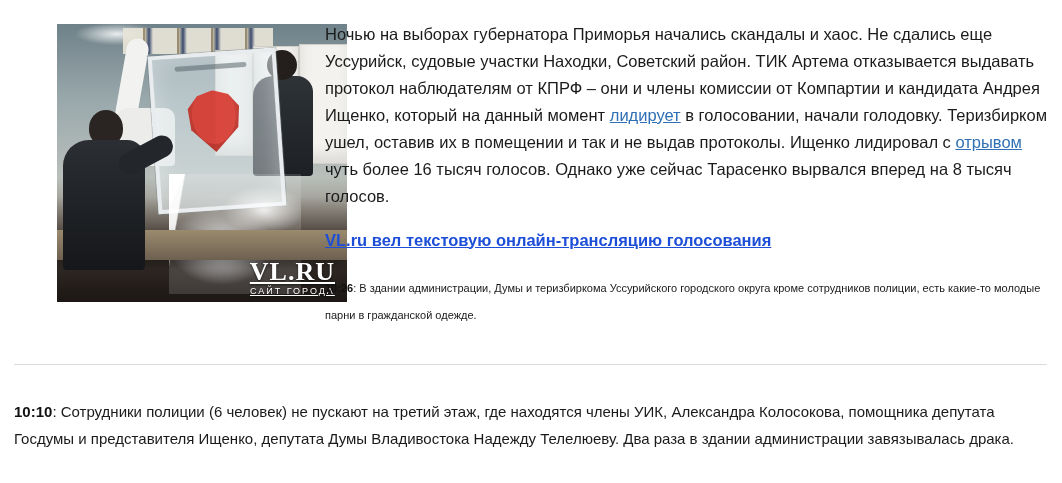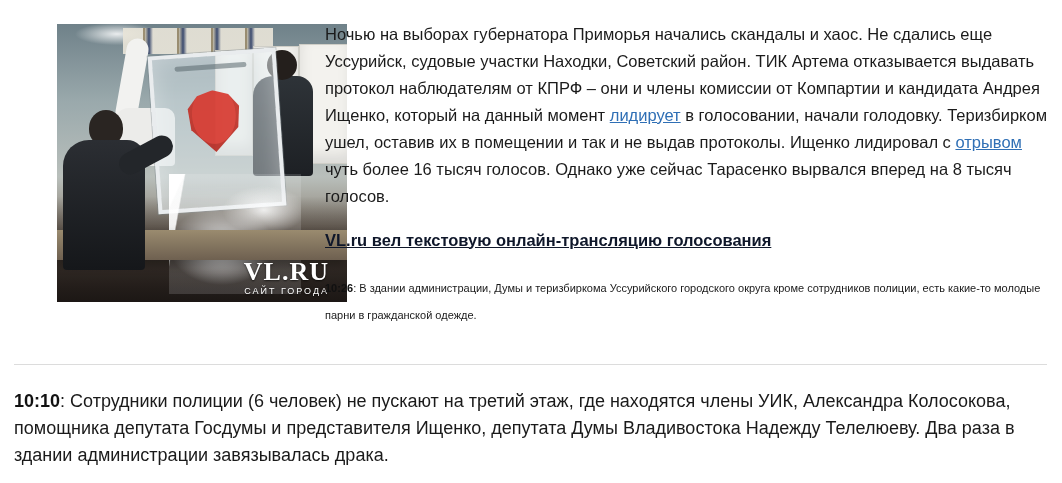--- a/index.html
+++ b/index.html
@@ -165,26 +165,27 @@
     position: absolute; left: 196px; top: 52px; width: 60px; height: 100px;
     background: linear-gradient(to bottom, #2e3338, #1d2024);
     border-radius: 20px 16px 4px 4px;
   }
   .man-right .head2 {
     position: absolute; left: 14px; top: -26px; width: 30px; height: 30px;
     background: #241f1c; border-radius: 50%;
   }
   .watermark {
     position: absolute;
-    right: 18px;
+    right: 12px;
     bottom: 6px;
-    text-align: right;
+    text-align: center;
     color: #ffffff;
     text-shadow: 0 1px 2px rgba(0,0,0,0.65);
     line-height: 1;
+    text-decoration: underline;
   }
   .watermark .wm-main {
     font-family: "Liberation Serif", serif;
     font-size: 26px;
     font-weight: bold;
     letter-spacing: 1px;
   }
   .watermark .wm-sub {
     font-size: 9px;
     letter-spacing: 2px;
@@ -209,21 +210,21 @@
   }
   .promo {
     position: absolute;
     left: 325px;
     top: 210px;
     width: 722px;
     font-size: 16.5px;
     line-height: 27px;
   }
   .promo a {
-    color: #0f172a;
+    color: #1d4ed8;
     font-weight: bold;
     text-decoration: underline;
   }
   .entry-1 {
     position: absolute;
     left: 325px;
     top: 264px;
     width: 722px;
     font-size: 11px;
     line-height: 27px;
@@ -240,23 +241,23 @@
     position: absolute;
     left: 14px;
     top: 364px;
     width: 1033px;
     height: 1px;
     background: #dcdcdc;
   }
   .entry-2 {
     position: absolute;
     left: 14px;
-    top: 368px;
+    top: 378px;
     width: 1033px;
-    font-size: 18px;
+    font-size: 15px;
     line-height: 27px;
     margin-top: 20px;
   }
   .ts { font-weight: bold; color: #111111; }
 </style>
 </head>
 <body>
 
 <div class="page">
 

